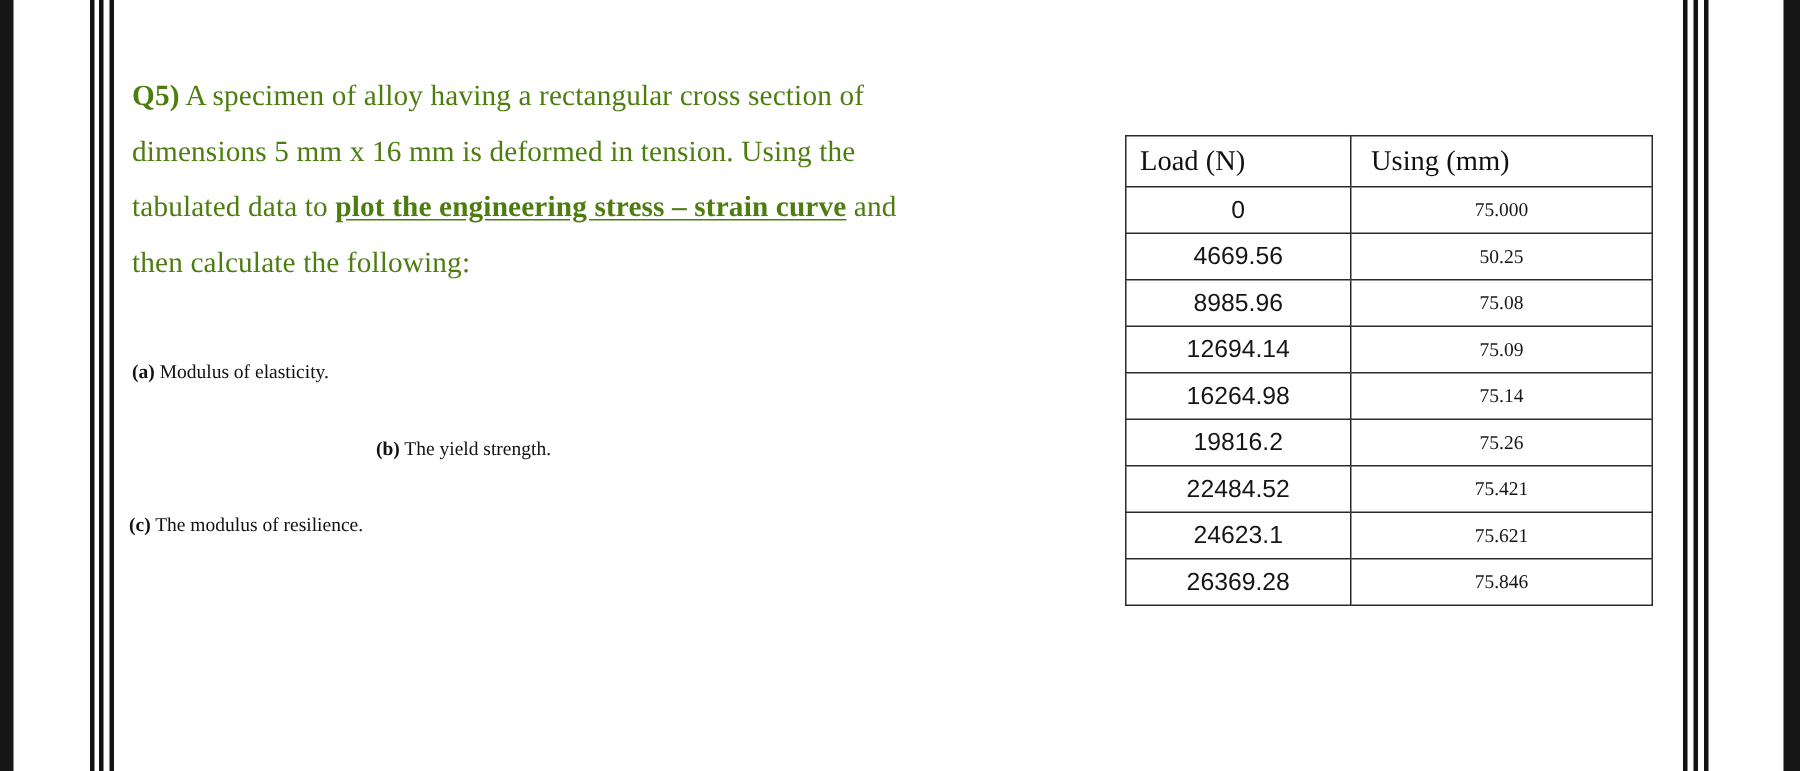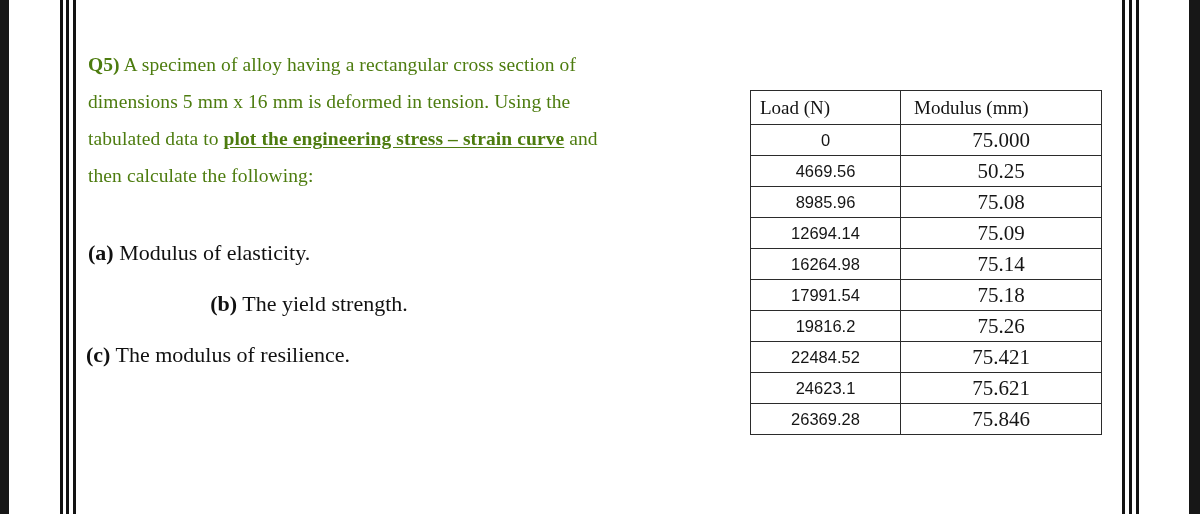--- a/index.html
+++ b/index.html
@@ -61,21 +61,21 @@
     text-underline-offset: 2px;
   }
 
   .sub-items {
     position: absolute;
     left: 84px;
     top: 240px;
     width: 440px;
   }
   .sub-item {
-    font-size: 22px;
+    font-size: 13px;
     color: #111111;
     white-space: nowrap;
     height: 51px;
   }
   .sub-item .marker { font-weight: bold; }
   .sub-item.a { padding-left: 4px; }
   .sub-item.b { padding-left: 10px; text-align: center; }
   .sub-item.c { padding-left: 2px; }
 
   
@@ -108,21 +108,21 @@
   .data-table th.len-head { padding-left: 13px; }
 
   .cell-load {
     font-family: "Liberation Sans", sans-serif;
     font-size: 16.5px;
     text-align: center;
     color: #151515;
   }
   .cell-len {
     font-family: "Liberation Serif", serif;
-    font-size: 21px;
+    font-size: 13px;
     text-align: center;
     color: #151515;
   }
 </style>
 </head>
 <body>
 
 <div id="page">
 
   <div class="edge-band left"></div>
@@ -163,21 +163,21 @@
   </div>
 
   <table class="data-table">
     <colgroup>
       <col class="col-load">
       <col class="col-len">
     </colgroup>
     <thead>
       <tr>
         <th class="load-head">Load (N)</th>
-        <th class="len-head">Modulus (mm)</th>
+        <th class="len-head">Using (mm)</th>
       </tr>
     </thead>
     <tbody id="table-body">
         <tr>
           <td class="cell-load">0</td>
           <td class="cell-len">75.000</td>
         </tr>
         <tr>
           <td class="cell-load">4669.56</td>
           <td class="cell-len">50.25</td>
@@ -188,24 +188,20 @@
         </tr>
         <tr>
           <td class="cell-load">12694.14</td>
           <td class="cell-len">75.09</td>
         </tr>
         <tr>
           <td class="cell-load">16264.98</td>
           <td class="cell-len">75.14</td>
         </tr>
         <tr>
-          <td class="cell-load">17991.54</td>
-          <td class="cell-len">75.18</td>
-        </tr>
-        <tr>
           <td class="cell-load">19816.2</td>
           <td class="cell-len">75.26</td>
         </tr>
         <tr>
           <td class="cell-load">22484.52</td>
           <td class="cell-len">75.421</td>
         </tr>
         <tr>
           <td class="cell-load">24623.1</td>
           <td class="cell-len">75.621</td>

